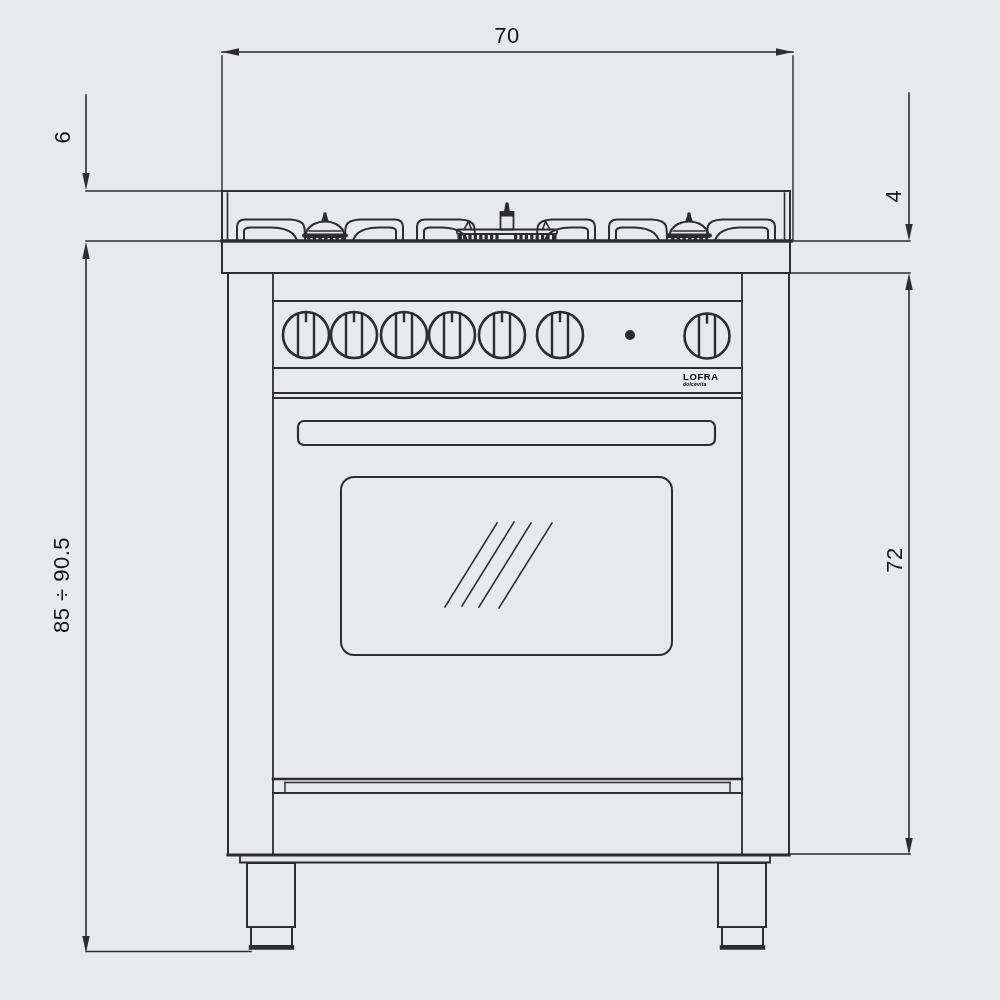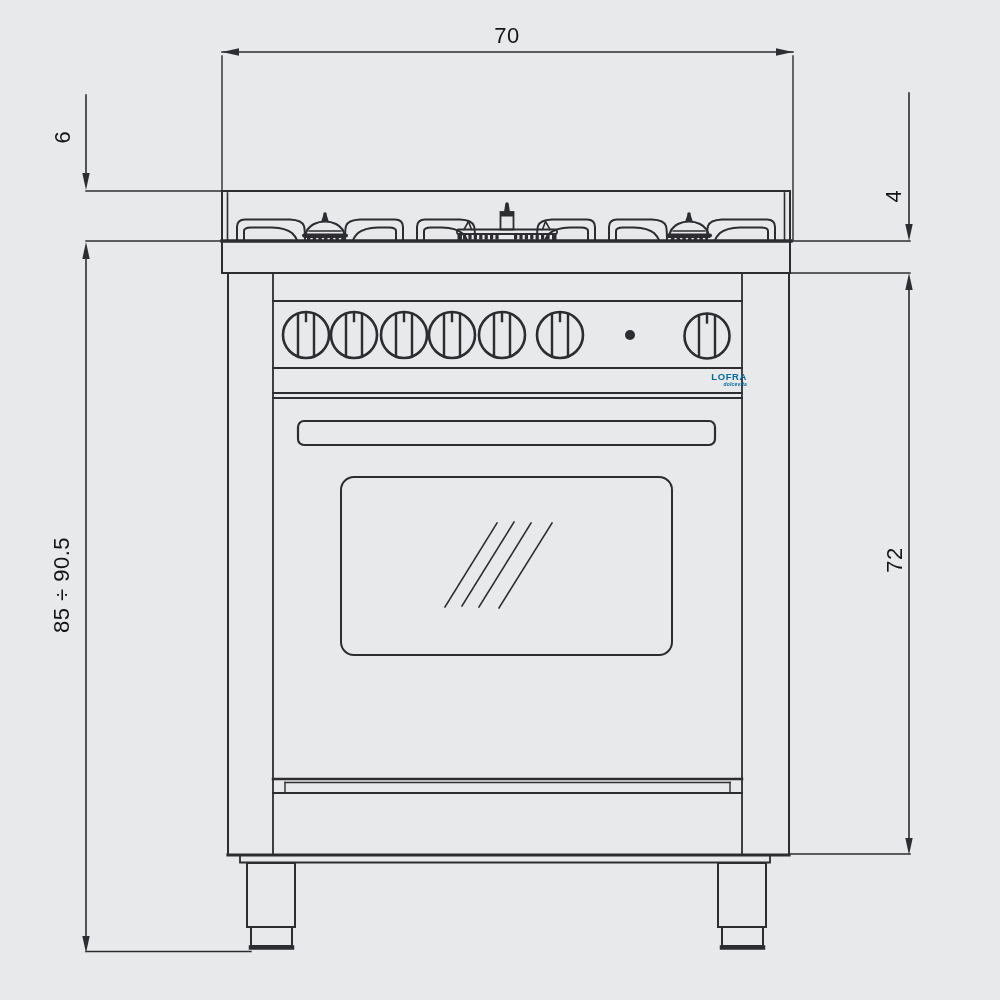--- a/index.html
+++ b/index.html
@@ -21,22 +21,22 @@
     font-size:22px;
     font-weight:400;
     text-align:center;
     letter-spacing:0.5px;
     white-space:nowrap;
     line-height:22px;
   }
   .rot{transform:rotate(-90deg);transform-origin:center center;}
   #brand-logo{
     position:absolute;
-    left:703px;top:372px;width:44px;height:20px;
-    color:#0369a1;text-align:right;line-height:1;
+    left:683px;top:372px;width:44px;height:20px;
+    color:#000000;text-align:left;line-height:1;
   }
   #brand-logo .brand{
     font-size:9.5px;font-weight:bold;letter-spacing:0.6px;
     transform:scaleY(0.92);
   }
   #brand-logo .sub{
     font-size:5px;font-weight:bold;font-style:italic;letter-spacing:0.2px;
     margin-top:0.5px;
   }
 </style>

